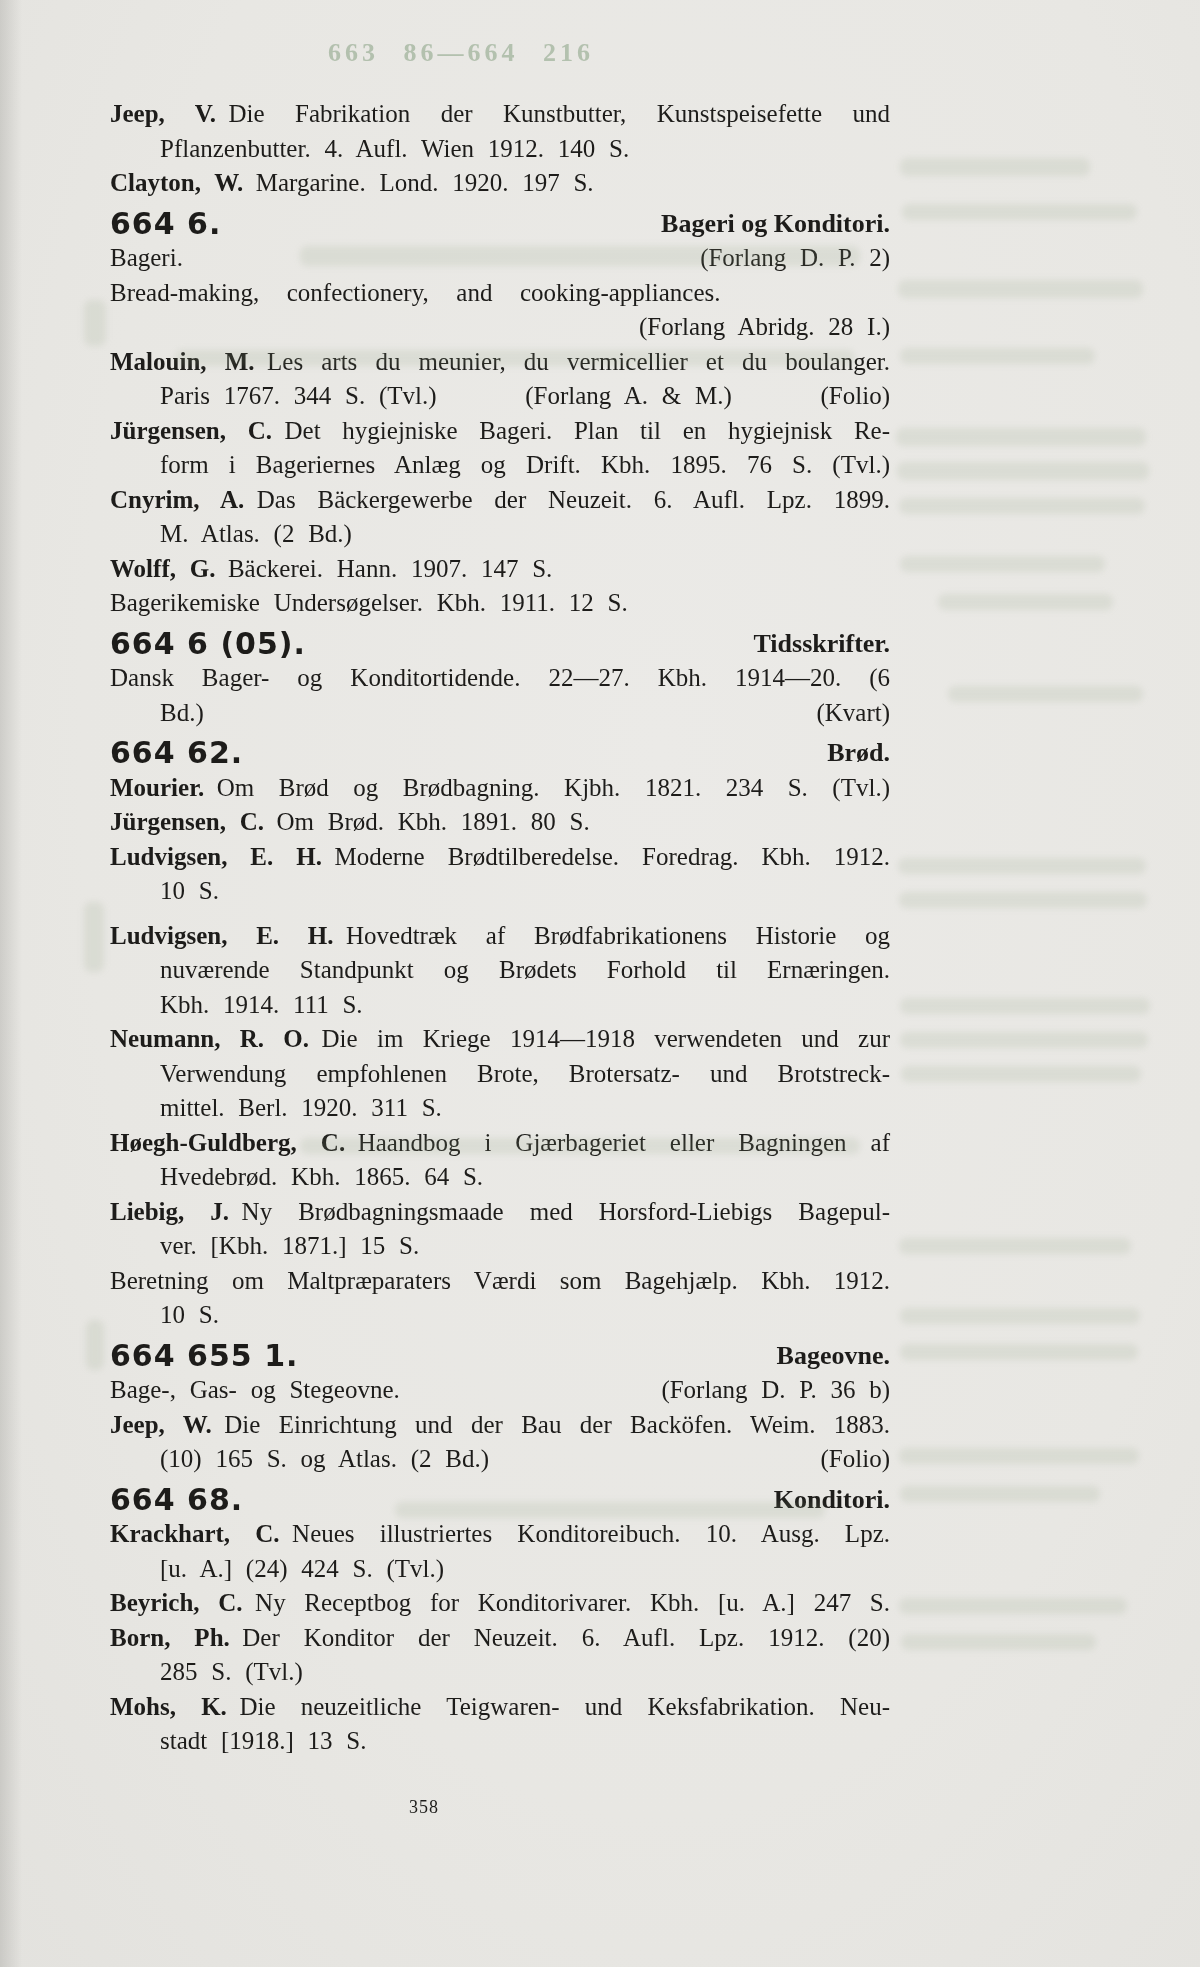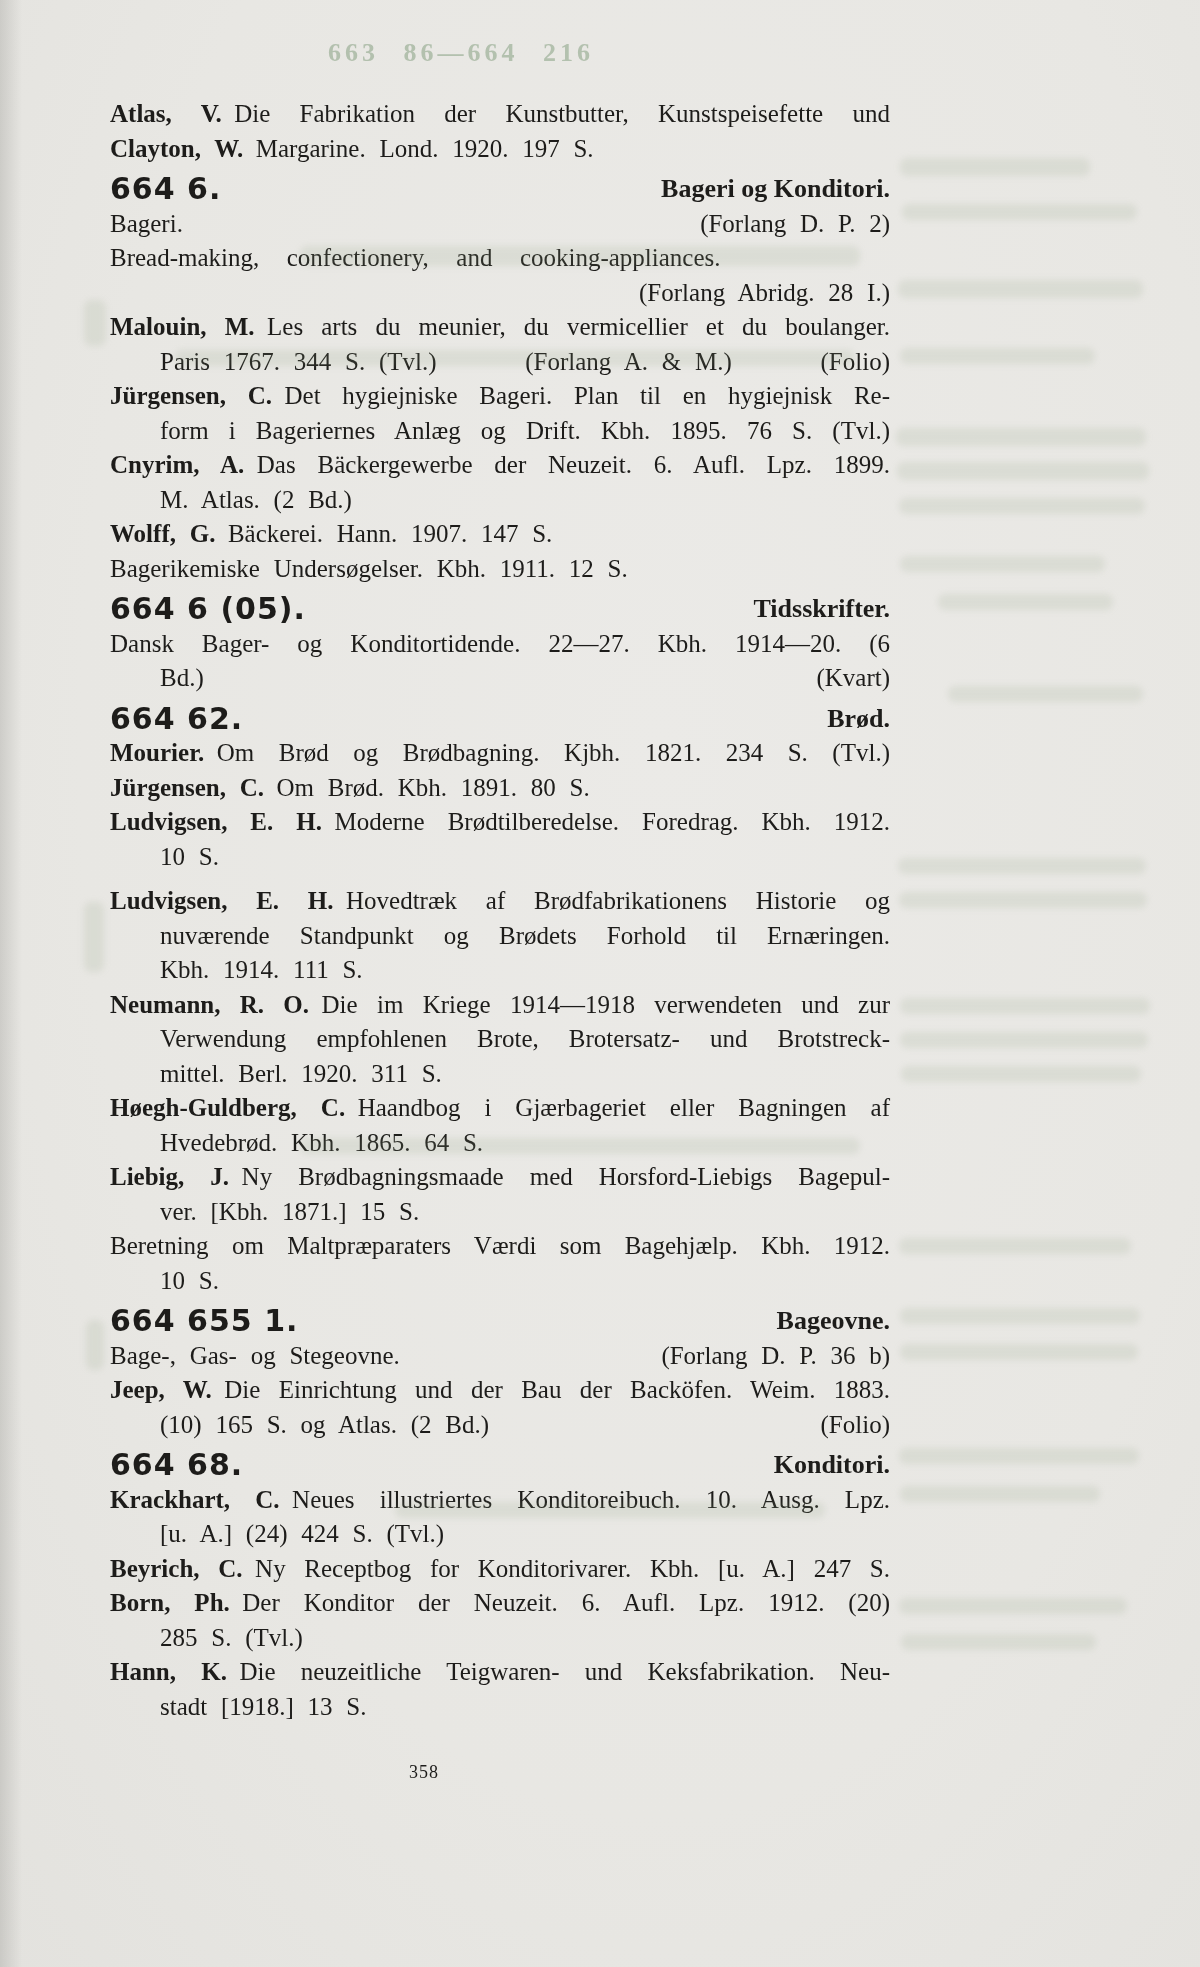--- a/index.html
+++ b/index.html
@@ -33,21 +33,22 @@
        font-size:30px;letter-spacing:1px;}
   .hdr{font-weight:bold;font-size:26px;}
   .pagenum{margin-top:31px;padding-left:299px;font-size:18px;letter-spacing:1px;}
 </style>
 </head>
 <body>
 
 <div class="page">
   <div class="bleed-header">663 86—664 216</div>
   <div class="col">
-      <div class="ln ind0 j"><span class="left"><span class="au">Atlas, V.</span>Die Fabrikation der Kunstbutter, Kunstspeisefette und</span></div>
+      <div class="ln ind0 j"><span class="left"><span class="au">Jeep, V.</span>Die Fabrikation der Kunstbutter, Kunstspeisefette und</span></div>
+      <div class="ln ind1"><span class="left">Pflanzenbutter. 4. Aufl. Wien 1912. 140 S.</span></div>
       <div class="ln ind0"><span class="left"><span class="au">Clayton, W.</span>Margarine. Lond. 1920. 197 S.</span></div>
       <div class="cl gap">
         <span class="cls">664 6.</span>
         <span class="hdr">Bageri og Konditori.</span>
       </div>
       <div class="ln ind0 split">
         <span class="left">Bageri.</span>
         <span class="right">(Forlang D. P. 2)</span>
       </div>
       <div class="ln ind0 wide"><span class="left">Bread-making, confectionery, and cooking-appliances.</span></div>
@@ -111,21 +112,21 @@
       </div>
       <div class="cl gap">
         <span class="cls">664 68.</span>
         <span class="hdr">Konditori.</span>
       </div>
       <div class="ln ind0 j"><span class="left"><span class="au">Krackhart, C.</span>Neues illustriertes Konditoreibuch. 10. Ausg. Lpz.</span></div>
       <div class="ln ind1"><span class="left">[u. A.] (24) 424 S. (Tvl.)</span></div>
       <div class="ln ind0 j"><span class="left"><span class="au">Beyrich, C.</span>Ny Receptbog for Konditorivarer. Kbh. [u. A.] 247 S.</span></div>
       <div class="ln ind0 j"><span class="left"><span class="au">Born, Ph.</span>Der Konditor der Neuzeit. 6. Aufl. Lpz. 1912. (20)</span></div>
       <div class="ln ind1"><span class="left">285 S. (Tvl.)</span></div>
-      <div class="ln ind0 j"><span class="left"><span class="au">Hann, K.</span>Die neuzeitliche Teigwaren- und Keksfabrikation. Neu-</span></div>
+      <div class="ln ind0 j"><span class="left"><span class="au">Mohs, K.</span>Die neuzeitliche Teigwaren- und Keksfabrikation. Neu-</span></div>
       <div class="ln ind1"><span class="left">stadt [1918.] 13 S.</span></div>
       <div class="pagenum">358</div>
     </div>
 <div class="smudge" style="left: 900px; top: 158px; width: 190px; height: 18px;"></div>
     <div class="smudge" style="left: 902px; top: 204px; width: 235px; height: 16px;"></div>
     <div class="smudge" style="left: 898px; top: 280px; width: 245px; height: 18px;"></div>
     <div class="smudge" style="left: 900px; top: 348px; width: 195px; height: 16px;"></div>
     <div class="smudge" style="left: 896px; top: 428px; width: 250px; height: 18px;"></div>
     <div class="smudge" style="left: 897px; top: 462px; width: 252px; height: 18px;"></div>
     <div class="smudge" style="left: 899px; top: 498px; width: 246px; height: 16px;"></div>

